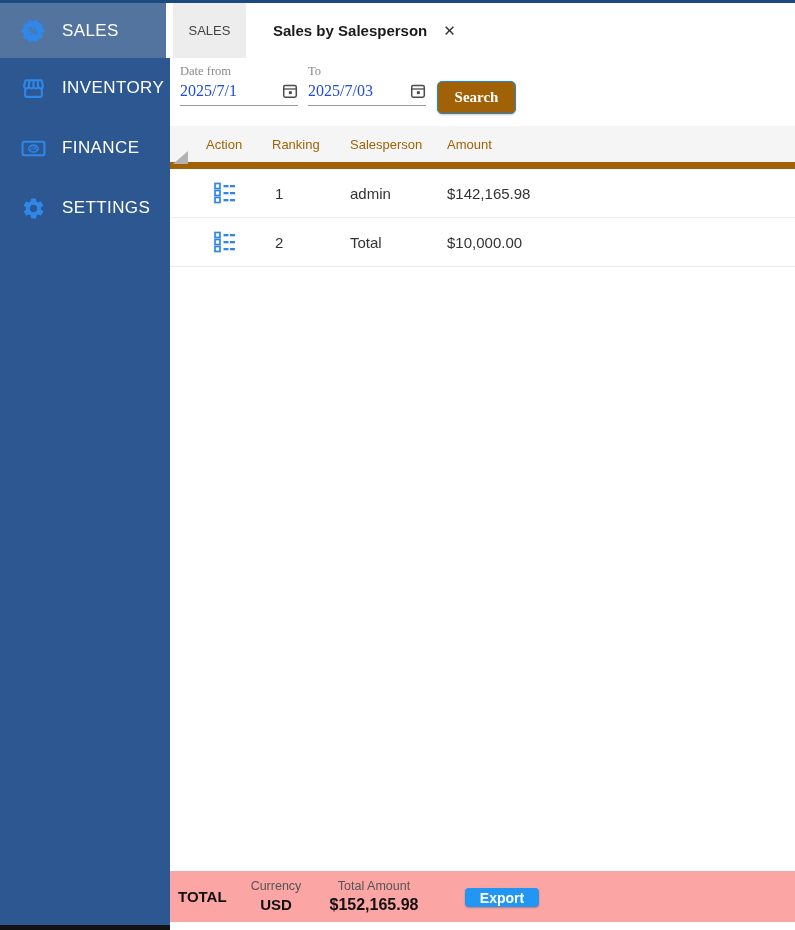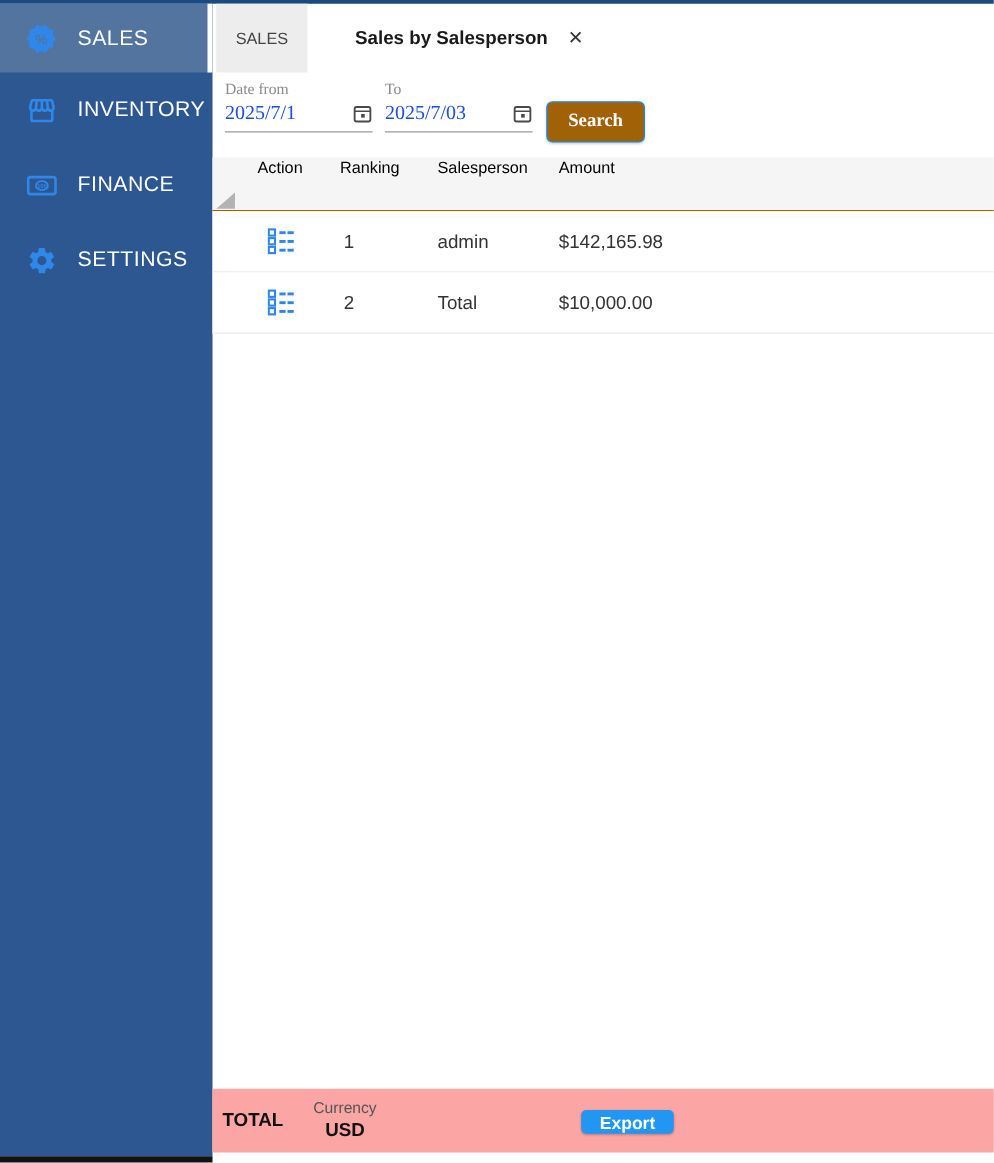--- a/index.html
+++ b/index.html
@@ -18,37 +18,37 @@
   .side-item .ic { width:26px; height:26px; margin-left:20px; flex:0 0 auto; display:flex; align-items:center; justify-content:center; }
   .side-item .lbl { color:#ffffff; font-size:17px; margin-left:16px; letter-spacing:.4px; white-space:nowrap; }
   .black-strip { position:absolute; left:0; top:925px; width:170px; height:5px; background:#121212; }
 
   
   .content { position:absolute; left:170px; top:3px; width:625px; height:927px; }
 
   
   .tabbar { display:flex; height:55px; align-items:stretch; }
   .tab-module { margin-left:3px; width:73px; background:#ededed; display:flex; align-items:center; justify-content:center; font-size:13px; color:#444; cursor:pointer; }
-  .tab-active { display:flex; align-items:center; margin-left:38px; font-size:15px; font-weight:bold; color:#1a1a1a; cursor:pointer; }
+  .tab-active { display:flex; align-items:center; margin-left:27px; font-size:15px; font-weight:bold; color:#1a1a1a; cursor:pointer; }
   .tab-close { margin-left:16px; font-size:15px; font-weight:normal; color:#333; cursor:pointer; line-height:1; }
 
   
   .filterbar { position:absolute; top:55px; left:0; width:100%; height:68px;font-family:Liberation Serif, serif; }
   .field { position:absolute; top:6px; width:118px; }
   .field .flabel { font-size:12.5px; color:#8a8a8a; }
   .fvalue { display:flex; align-items:center; justify-content:space-between; border-bottom:1px solid #9a9a9a; padding:3px 0 5px 0; cursor:text; }
   .fvalue .val { font-size:16px; color:#1d4ed8; }
   .field.from { left:10px; }
   .field.to { left:138px; }
   .cal { display:flex; cursor:pointer; }
   .search-btn { position:absolute; left:267px; top:23px; width:79px; height:33px; background:#a16207; border:1px solid #1d87e0; border-radius:5px; color:#fff; font-weight:bold; font-size:15px; display:flex; align-items:center; justify-content:center; cursor:pointer; box-shadow:0 1px 2px rgba(0,0,0,.2); }
 
   
   .grid { position:absolute; top:123px; left:0; width:100%; }
-  .ghead { display:flex; height:43px; background:#f5f5f5; border-bottom:1px solid #a16207; align-items:flex-start; font-size:13px; color:#000000; }
+  .ghead { display:flex; height:43px; background:#f5f5f5; border-bottom:7px solid #a16207; align-items:center; font-size:13px; color:#a16207; }
   .corner { width:26px; height:43px; position:relative; flex:0 0 auto; }
   .tri { position:absolute; left:3px; bottom:2px; width:0; height:0; border-left:15px solid transparent; border-bottom:13px solid #b3b3b3; }
   .h-action { width:66px; padding-left:10px; }
   .h-ranking { width:78px; padding-left:10px; }
   .h-sales { width:96px; padding-left:10px; }
   .h-amount { width:140px; padding-left:11px; }
   .grow { display:flex; height:49px; border-bottom:1px solid #ebebeb; align-items:center; font-size:15px; color:#333; background:#fff; }
   .corner-sp { width:26px; flex:0 0 auto; }
   .cell-action { width:66px; padding-left:18px; display:flex; align-items:center; }
   .cell-ranking { width:78px; padding-left:13px; }
@@ -219,16 +219,20 @@
       <div class="cell-amount">$10,000.00</div>
     </div>
   </div>
 
   <div class="footer">
     <div class="f-total">TOTAL</div>
     <div class="f-cur">
       <div class="f-label">Currency</div>
       <div class="f-val">USD</div>
     </div>
+    <div class="f-amt">
+      <div class="f-label">Total Amount</div>
+      <div class="f-val">$152,165.98</div>
+    </div>
     <div class="export-btn">Export</div>
   </div>
 
 </div>
 
 </body></html>

